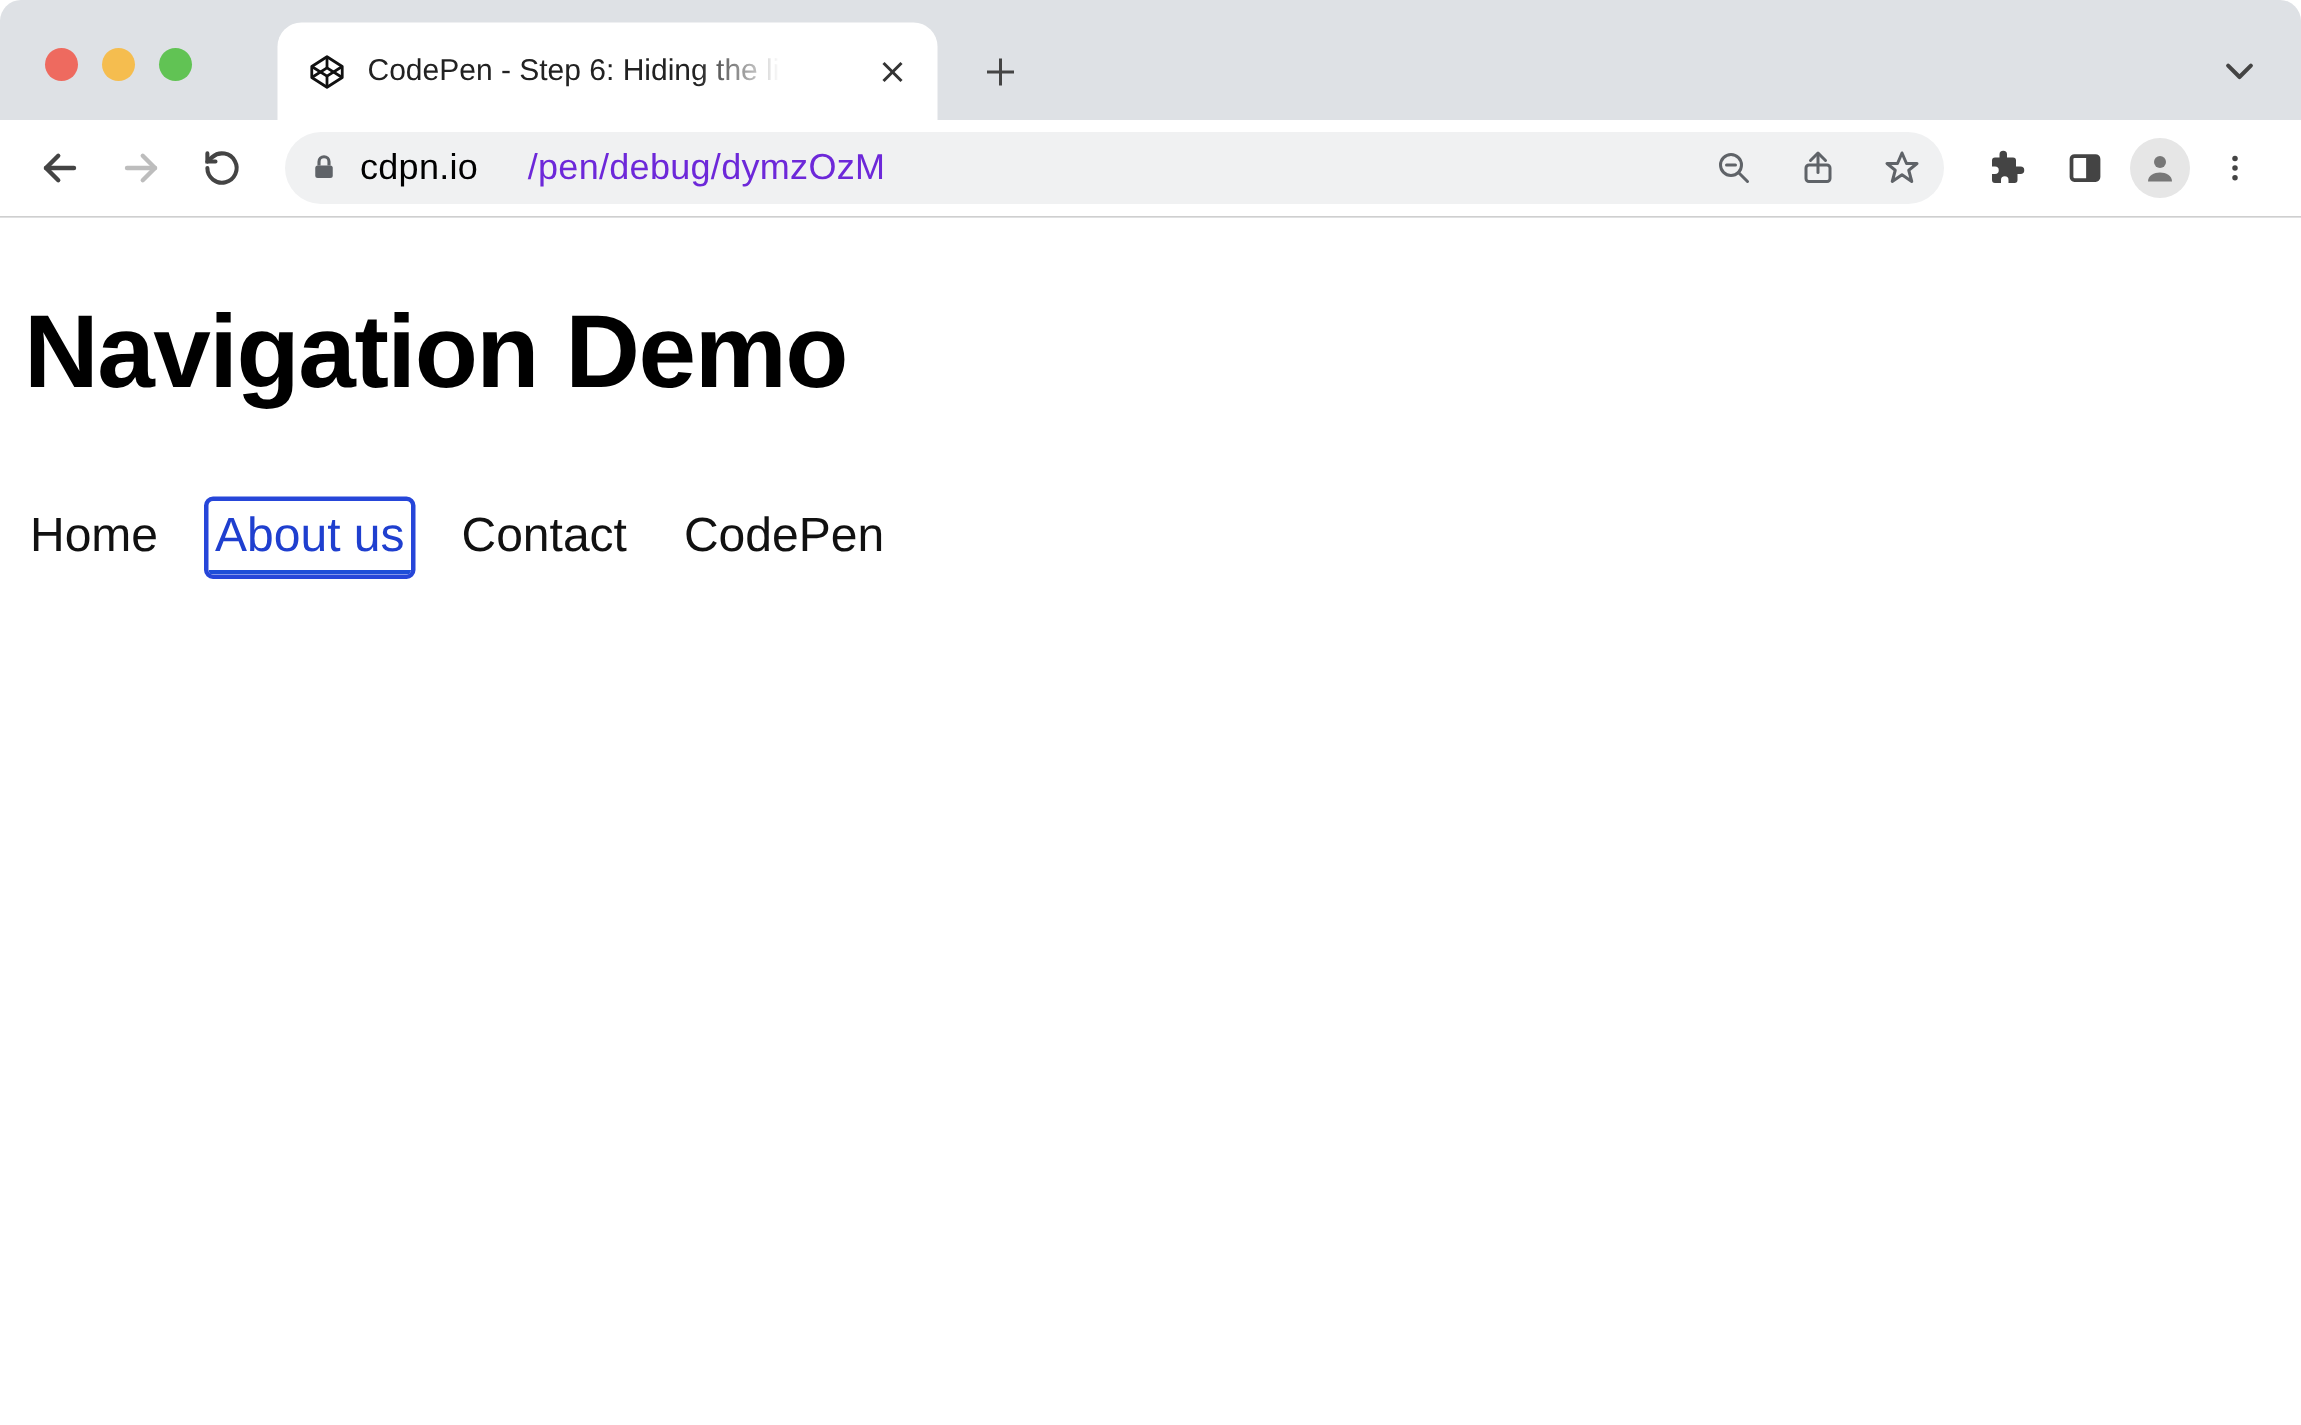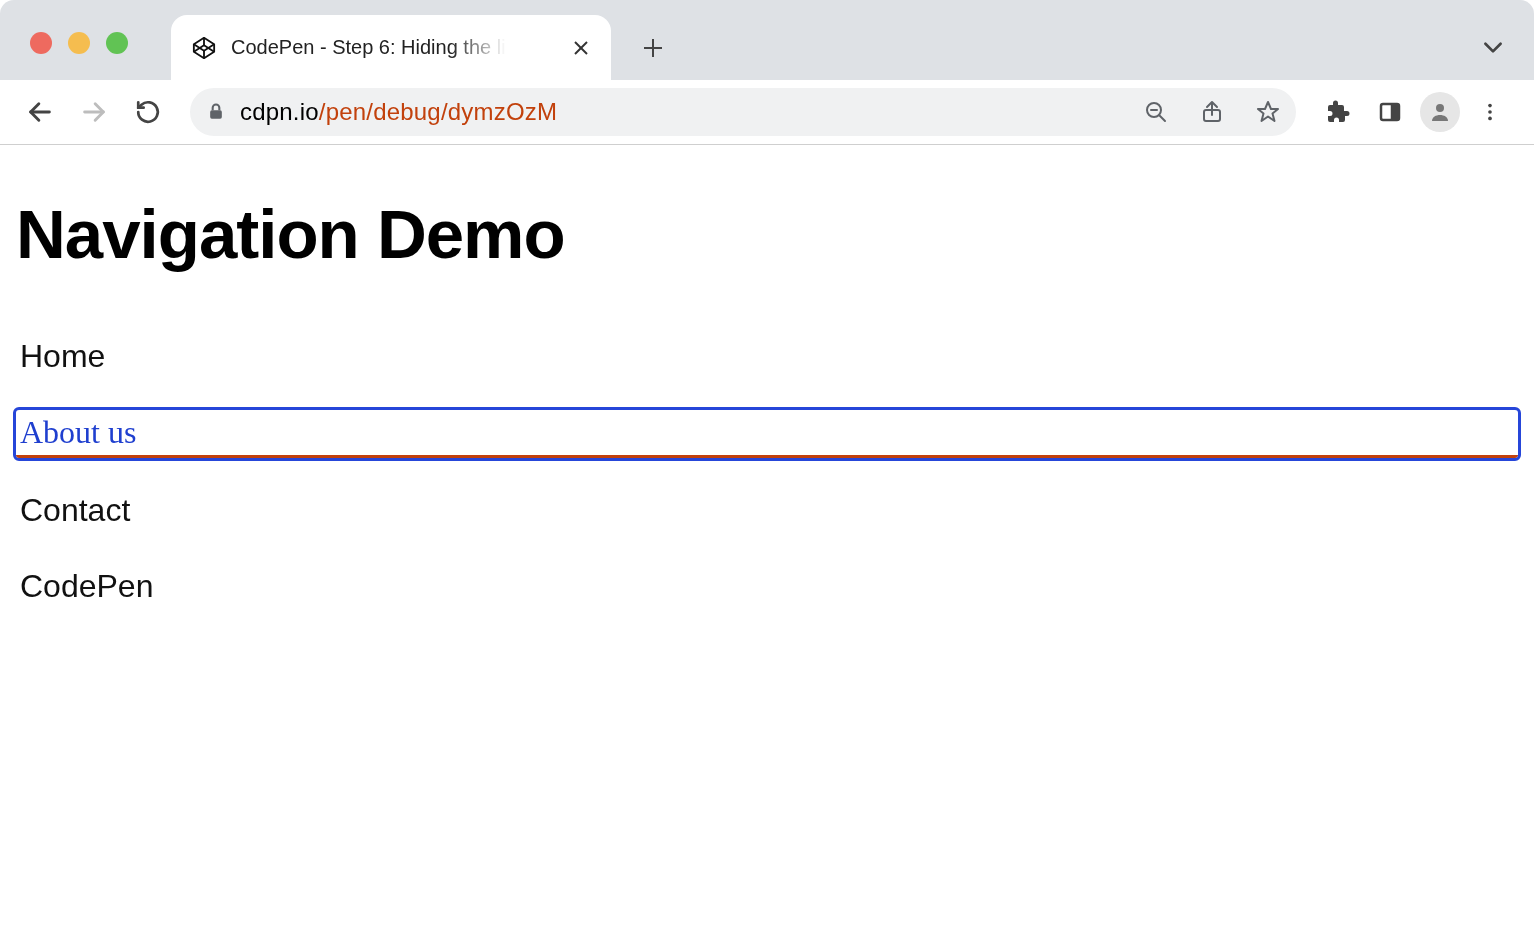--- a/index.html
+++ b/index.html
@@ -18,21 +18,21 @@
     background: #dee1e5;
     height: 145px;
     border-bottom: 1px solid #cfcfcf;
     display: flex;
     flex-direction: column;
   }
   .tab-strip {
     display: flex;
     align-items: flex-end;
     height: 80px;
-    padding-left: 26px;
+    padding-left: 40px;
     position: relative;
   }
   .traffic-lights {
     display: flex;
     align-items: center;
     gap: 16px;
     position: absolute;
     left: 30px;
     top: 32px;
   }
@@ -108,21 +108,21 @@
     border-radius: 24px;
     display:flex;
     align-items:center;
     padding: 0 16px;
     gap: 14px;
     margin: 0 10px;
   }
   .omnibox .lock { color:#5f6368; }
   .omnibox .url { font-size: 24px; color:#202124; letter-spacing:.2px; }
   .omnibox .url .domain { color:#000000; }
-  .omnibox .url .path   { color:#c2410c; }
+  .omnibox .url .path   { color:#6d28d9;margin-left:33px; }
   .omnibox .spacer { flex:1; }
   .right-icons { display:flex; align-items:center; gap:8px; padding-right:4px; }
   .avatar {
     width: 40px; height: 40px; border-radius:50%;
     background:#e6e6e6;
     display:flex; align-items:center; justify-content:center;
   }
 
   
   .viewport {
@@ -132,34 +132,32 @@
     font-size: 69px;
     font-weight: 800;
     letter-spacing: -1px;
     margin: 0 0 60px 0;
     color:#000;
   }
   .nav {
     display:flex;
     gap: 30px;
     font-size: 32px;
-    flex-direction: column;
   }
   .nav a {
     color:#111;
     text-decoration: none;
     padding: 2px 4px;
     line-height: 1.3;
   }
   .nav a.focused {
     color:#1f3fcf;
     outline: 3px solid #2646d9;
-    border-bottom: 3px solid #c2410c;
+    border-bottom: 3px solid #1d4ed8;
     border-radius: 3px;
-    font-family: Liberation Serif, serif;
   }
 
   svg { display:block; }
 </style>
 </head>
 <body>
 
 <div class="browser-chrome">
   <div class="tab-strip">
     <div class="traffic-lights">

